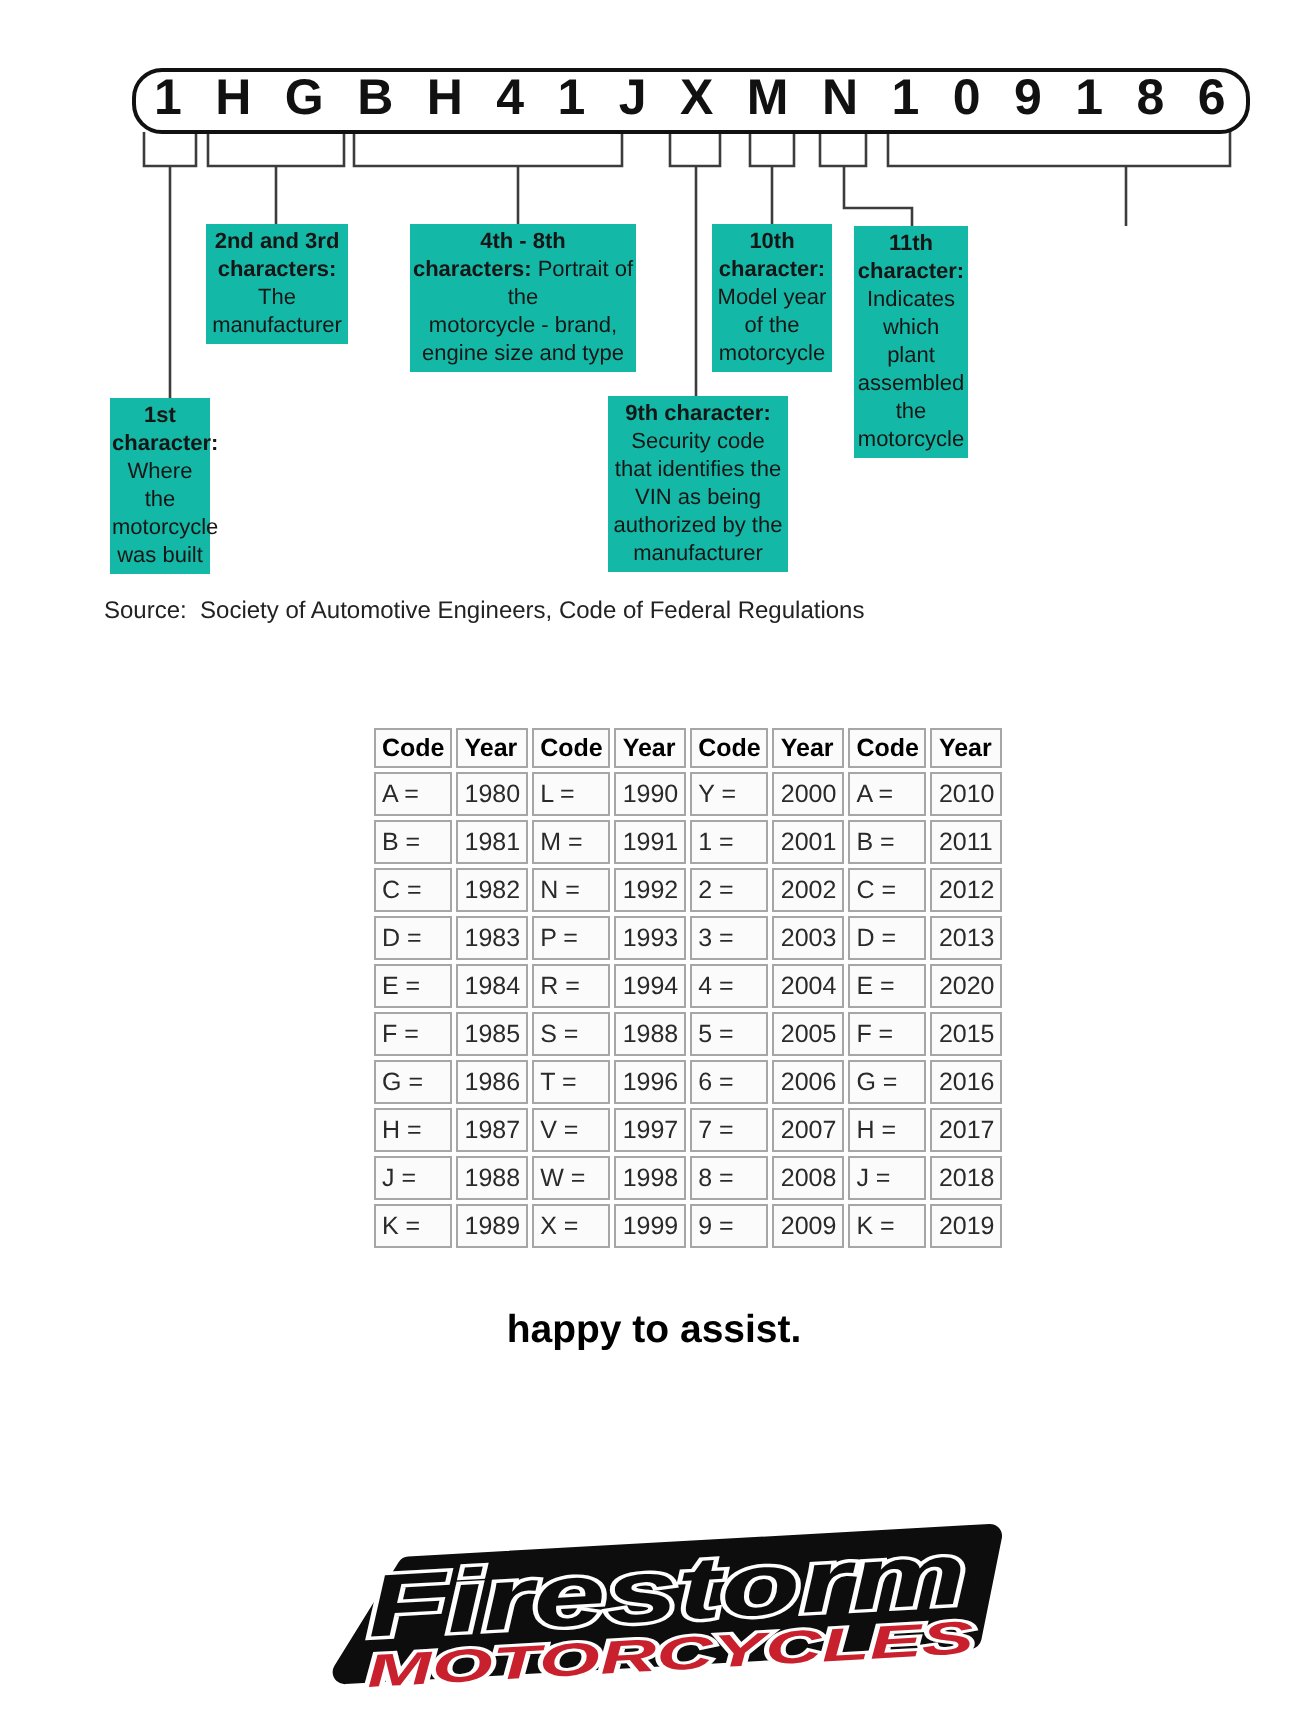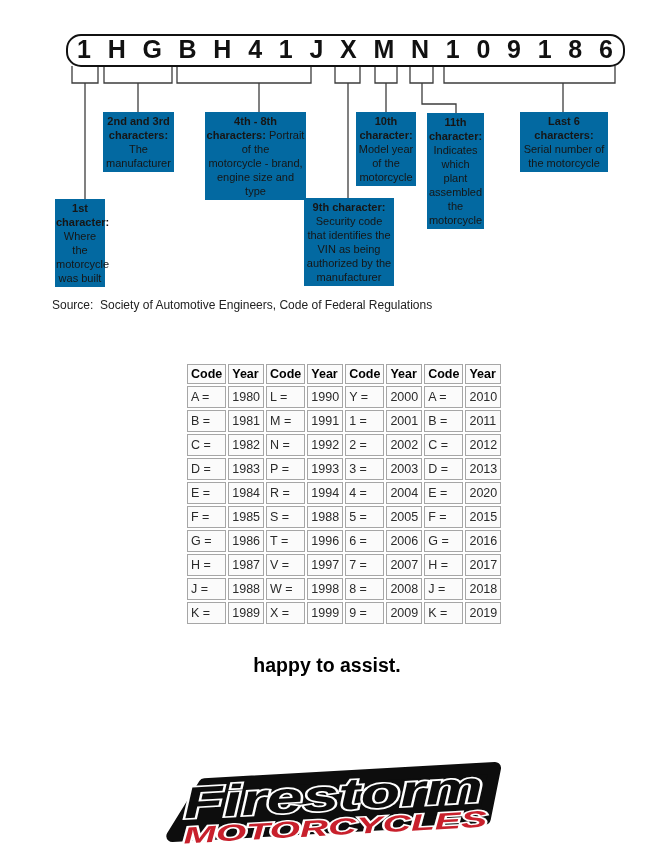--- a/index.html
+++ b/index.html
@@ -20,29 +20,29 @@
     font-size:25px; font-weight:bold; color:#111; line-height:1;
     transform:translateY(-1px);
   }
 
   
   .connectors { position:absolute; left:0; top:0; z-index:1; }
   .connectors path { fill:none; stroke:#3c3c3c; stroke-width:1.3; }
 
   
   .label-box {
-    position:absolute; background:#0369a1; color:#161616;
+    position:absolute; background:#14b8a6; color:#161616;
     font-size:11px; line-height:14px; text-align:center;
     padding:2px 1px; box-sizing:border-box; z-index:3;
   }
   .box-title { font-weight:bold; white-space:pre-line; }
   .box-desc  { white-space:pre-line; }
   #lb-first    { left:55px;  top:199px; width:50px; }
   #lb-second   { left:103px; top:112px; width:71px; }
-  #lb-fourth   { left:205px; top:112px; width:101px; }
+  #lb-fourth   { left:205px; top:112px; width:113px; }
   #lb-ninth    { left:304px; top:198px; width:90px; }
   #lb-tenth    { left:356px; top:112px; width:60px; }
   #lb-eleventh { left:427px; top:113px; width:57px; }
   #lb-last     { left:520px; top:112px; width:88px; }
 
   
   .source-note {
     position:absolute; left:52px; top:298px; font-size:12px; color:#222;
     white-space:pre-wrap;
   }
@@ -156,26 +156,20 @@
   </div>
   <div class="label-box" id="lb-eleventh">
     <span class="box-title">11th
 character:</span>
     <span class="box-desc">Indicates
 which plant
 assembled
 the
 motorcycle</span>
   </div>
-  <div class="label-box" id="lb-last">
-    <span class="box-title">Last 6
-characters:</span>
-    <span class="box-desc">Serial number of
-the motorcycle</span>
-  </div>
 
   <div class="source-note">Source:  Society of Automotive Engineers, Code of Federal Regulations</div>
 
   <table class="year-table">
     <thead>
         <tr>
           <th class="col-code">Code</th>
           <th class="col-year">Year</th>
           <th class="col-code">Code</th>
           <th class="col-year">Year</th>

